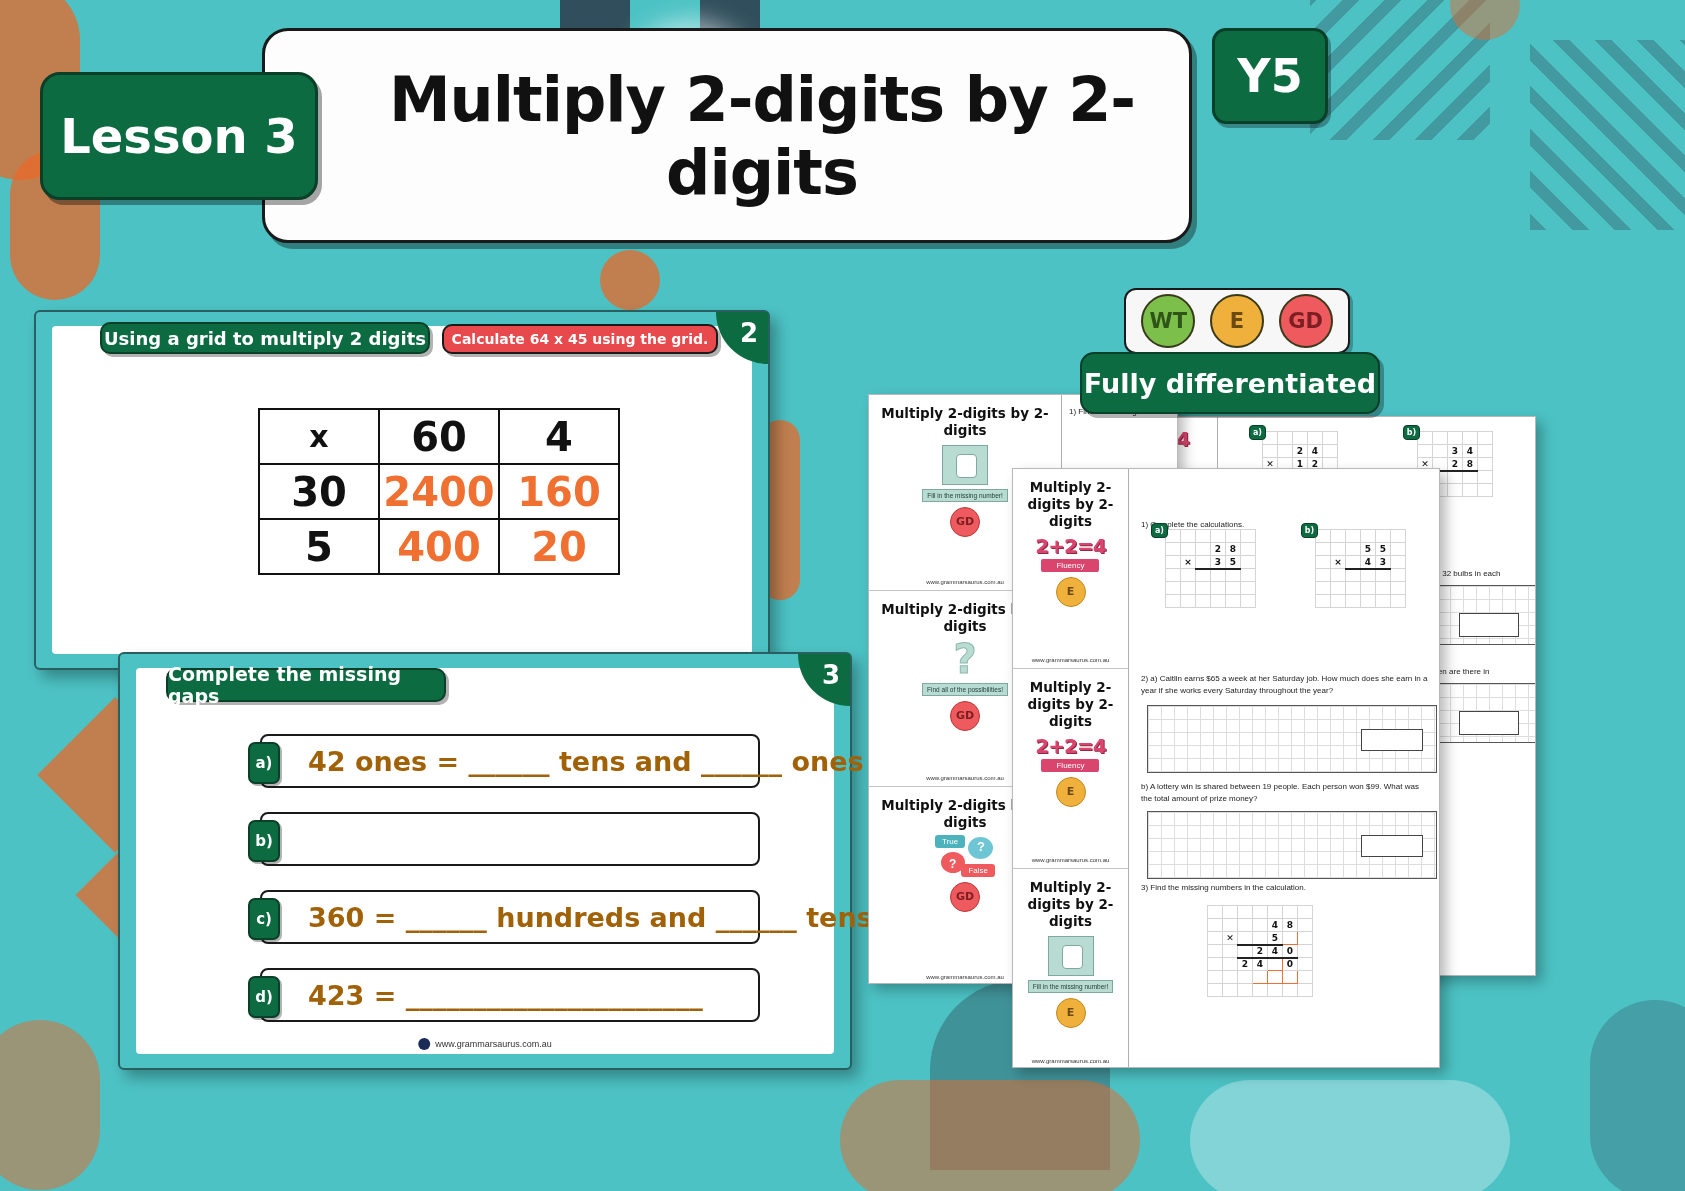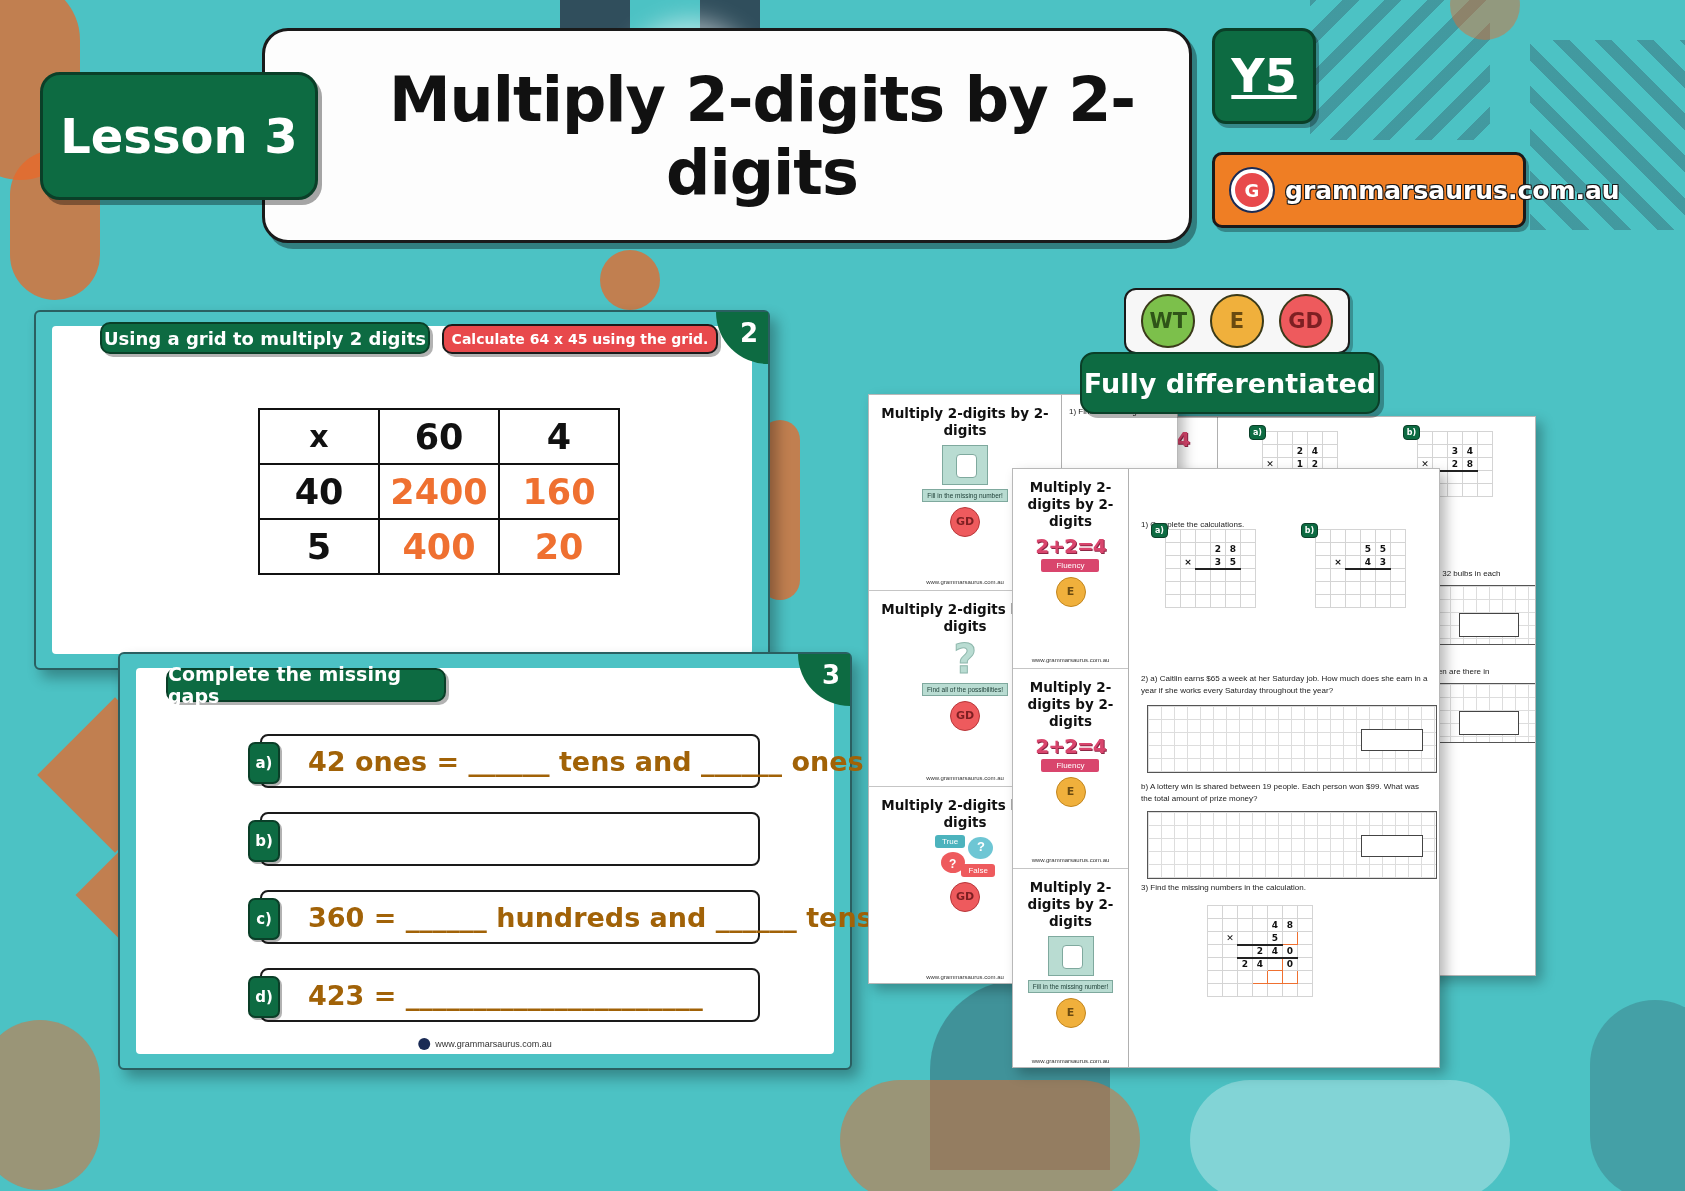--- a/index.html
+++ b/index.html
@@ -32,27 +32,26 @@
   }
   .lesson-badge {
     position:absolute; left:40px; top:72px; width:278px; height:128px;
     background:#0d6b42; border:3px solid #0a3f28; border-radius:20px;
     box-shadow:4px 5px 0 rgba(0,0,0,.35);
     display:flex; align-items:center; justify-content:center;
     color:#fff; font-size:48px; font-weight:bold;
     font-family:"DejaVu Sans", sans-serif;
   }
   .yr-badge {
-    position:absolute; left:1212px; top:28px; width:104px; height:96px;
+    position:absolute; left:1212px; top:28px; width:116px; height:96px;
     background:#0d6b42; border:3px solid #0a3f28; border-radius:14px;
     box-shadow:3px 4px 0 rgba(0,0,0,.3);
     display:flex; align-items:center; justify-content:center;
     color:#fff; font-size:46px; font-weight:bold;
     font-family:"DejaVu Sans", sans-serif;
-    text-decoration:underline;
   }
   .subj-badge {
     position:absolute; left:1330px; top:28px; width:196px; height:96px;
     background:#e8494c; border:3px solid #1a1a1a; border-radius:14px;
     box-shadow:3px 4px 0 rgba(0,0,0,.3);
     display:flex; align-items:center; justify-content:center;
     color:#fff; font-size:38px;
     font-family:"DejaVu Sans", sans-serif;
   }
   .brand-badge {
@@ -105,21 +104,21 @@
     position:absolute; background:#ef7e24; border:2px solid #1a1a1a;
     border-radius:9px; box-shadow:3px 3px 0 rgba(0,0,0,.3);
     color:#fff; display:flex; align-items:center; justify-content:center;
     font-weight:bold; font-family:"DejaVu Sans", sans-serif;
   }
 
   
   table.mult-grid { border-collapse:collapse; position:absolute; }
   table.mult-grid td {
     border:2px solid #111; width:120px; height:55px;
-    text-align:center; font-size:35px; font-weight:bold;
+    text-align:center; font-size:40px; font-weight:bold;
     font-family:"DejaVu Sans", sans-serif; color:#111;
   }
   table.mult-grid td.ans { color:#ef7030; }
   table.mult-grid td.hdr-x { font-size:30px; }
 
   
   .gap-row {
     position:absolute; border:2px solid #1a1a1a; border-radius:8px;
     background:#fff; height:54px;
   }
@@ -274,44 +273,38 @@
   <div class="bg-deco blob-dark" style="left:1590px;top:1000px;width:130px;height:200px;border-radius:70px;opacity:.25;"></div>
   <div class="bg-deco blob-orange" style="left:-20px;top:1020px;width:120px;height:170px;border-radius:60px;opacity:.5;"></div>
 </div>
 
 <div class="header">
   <div class="title-card">
     <div class="title-text">Multiply 2-digits by 2-digits</div>
   </div>
   <div class="lesson-badge">Lesson 3</div>
   <div class="yr-badge">Y5</div>
-  <div class="brand-badge">
-    <div class="gs-logo">
-        <div class="inner"></div>
-      </div>
-    <div class="brand-text">grammarsaurus.com.au</div>
-  </div>
 </div>
 
 <div class="slide" style="left:34px;top:310px;width:736px;height:360px;">
   <div class="slide-num">2</div>
   <div class="inner-white"></div>
 
   <div class="pill-green" style="left:64px;top:10px;width:330px;height:32px;font-size:18px;">Using a grid to multiply 2 digits</div>
   <div class="pill-red" style="left:406px;top:12px;width:276px;height:30px;font-size:14px;">Calculate 64 x 45 using the grid.</div>
 
   <table class="mult-grid" style="left:222px;top:96px;">
     <tbody>
         <tr>
       <td class="hdr-x">x</td>
       <td>60</td>
       <td>4</td>
     </tr>
     <tr>
-      <td>40</td>
+      <td>30</td>
       <td class="ans">2400</td>
       <td class="ans">160</td>
     </tr>
     <tr>
       <td>5</td>
       <td class="ans">400</td>
       <td class="ans">20</td>
     </tr>
   </tbody>
     </table>

